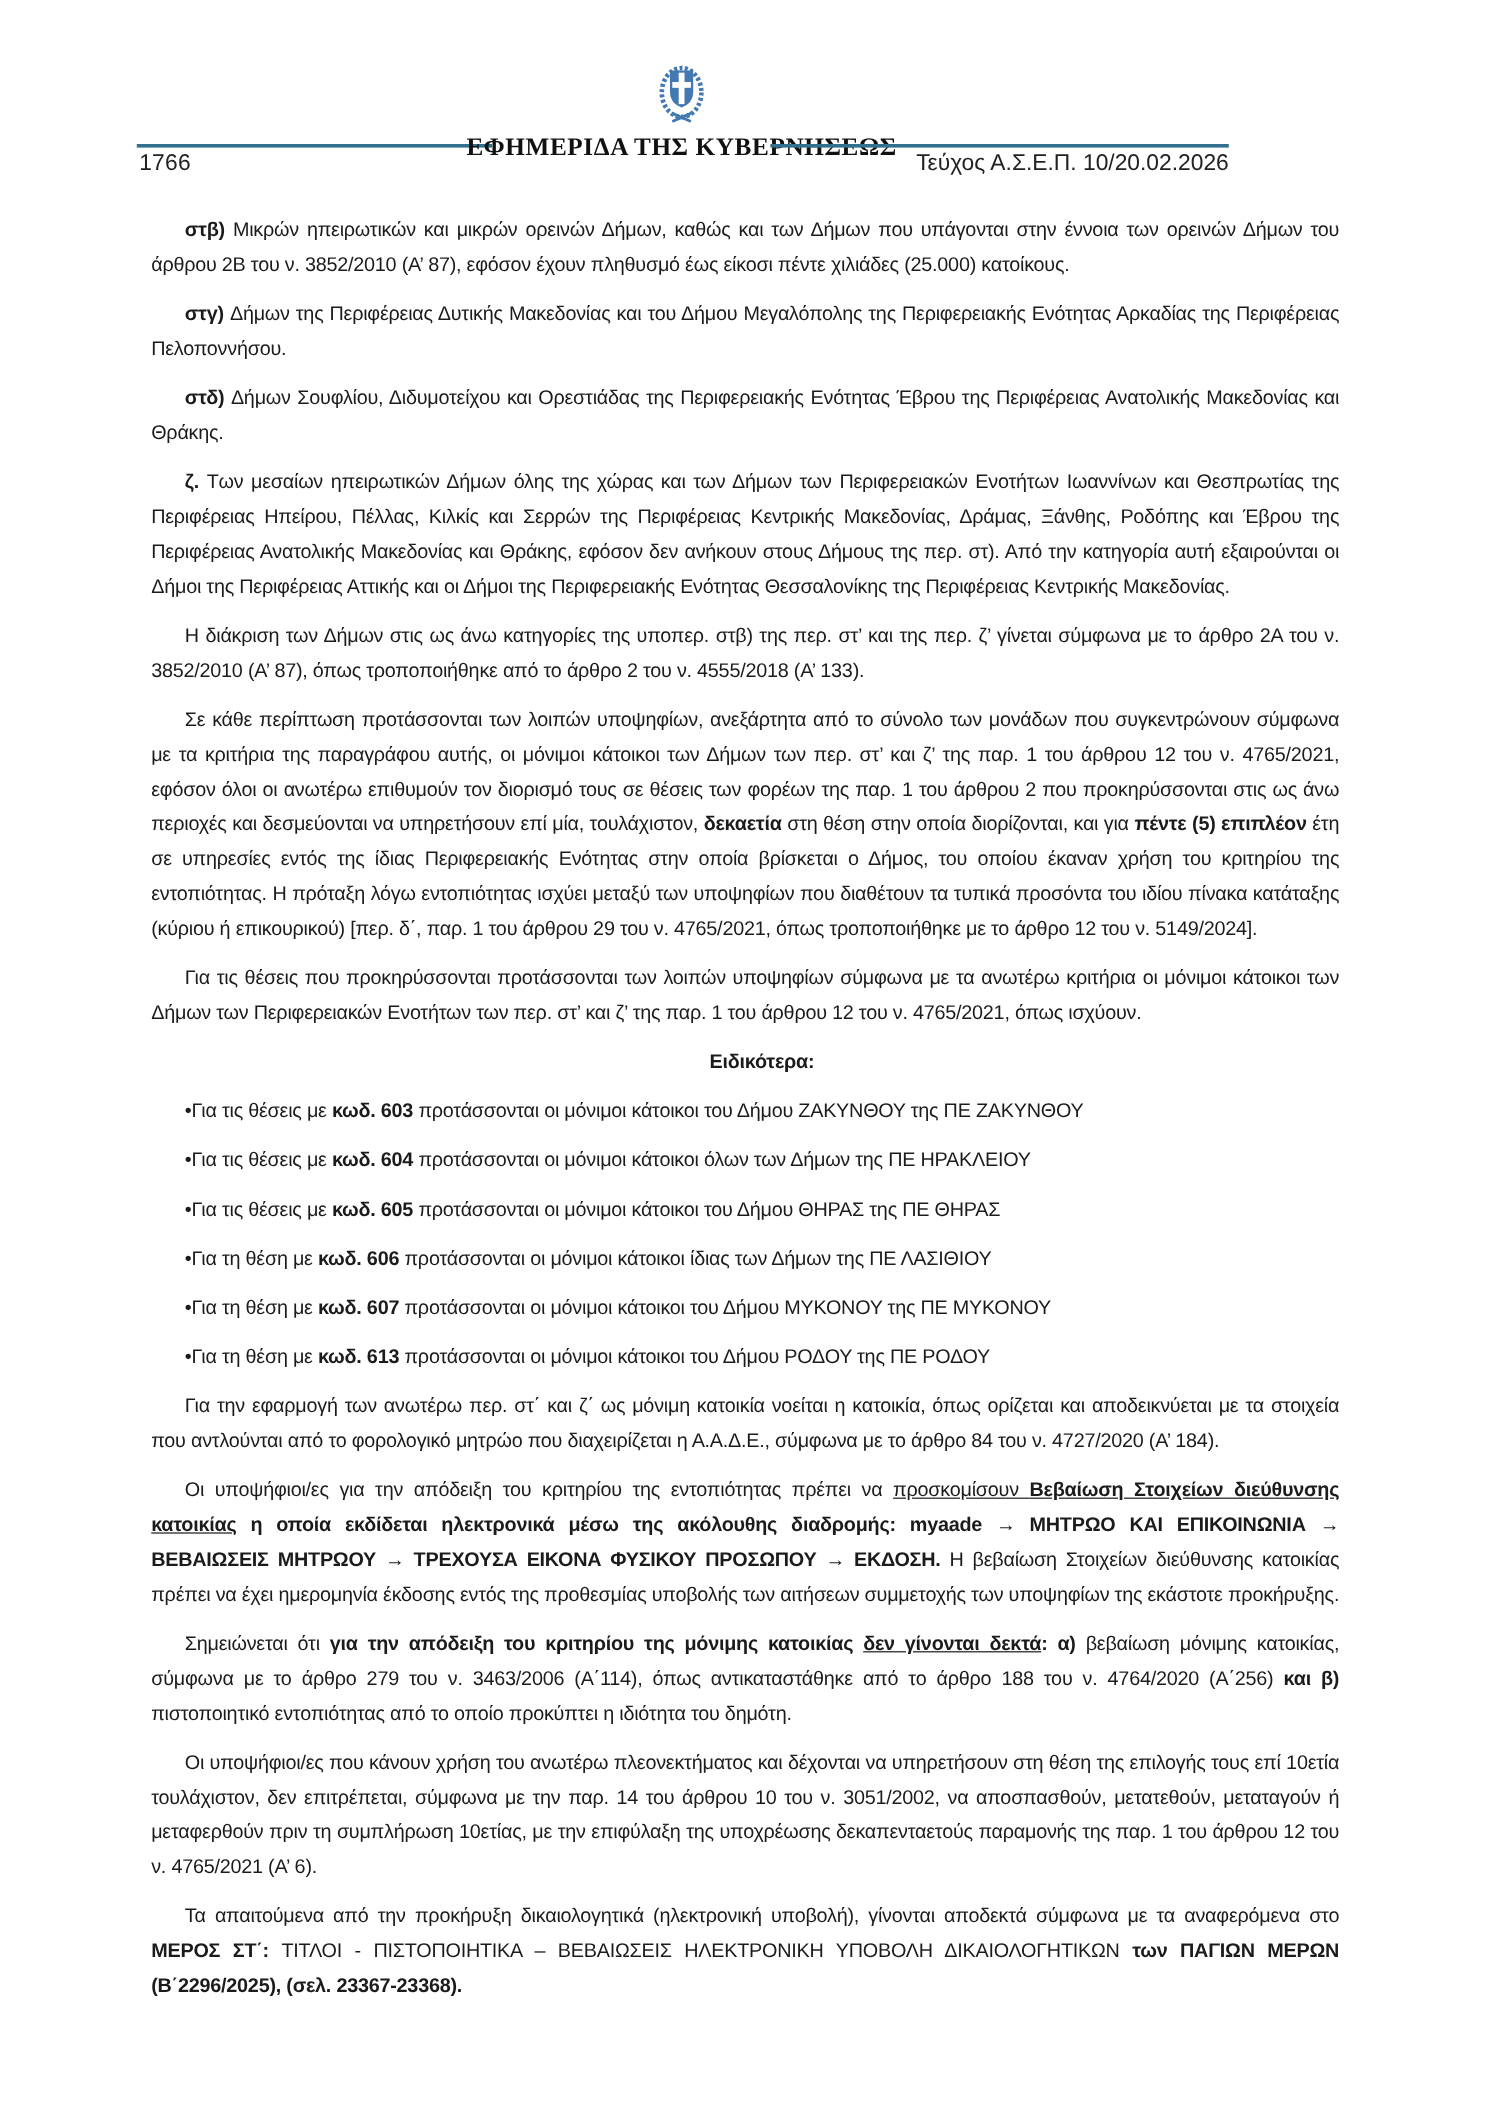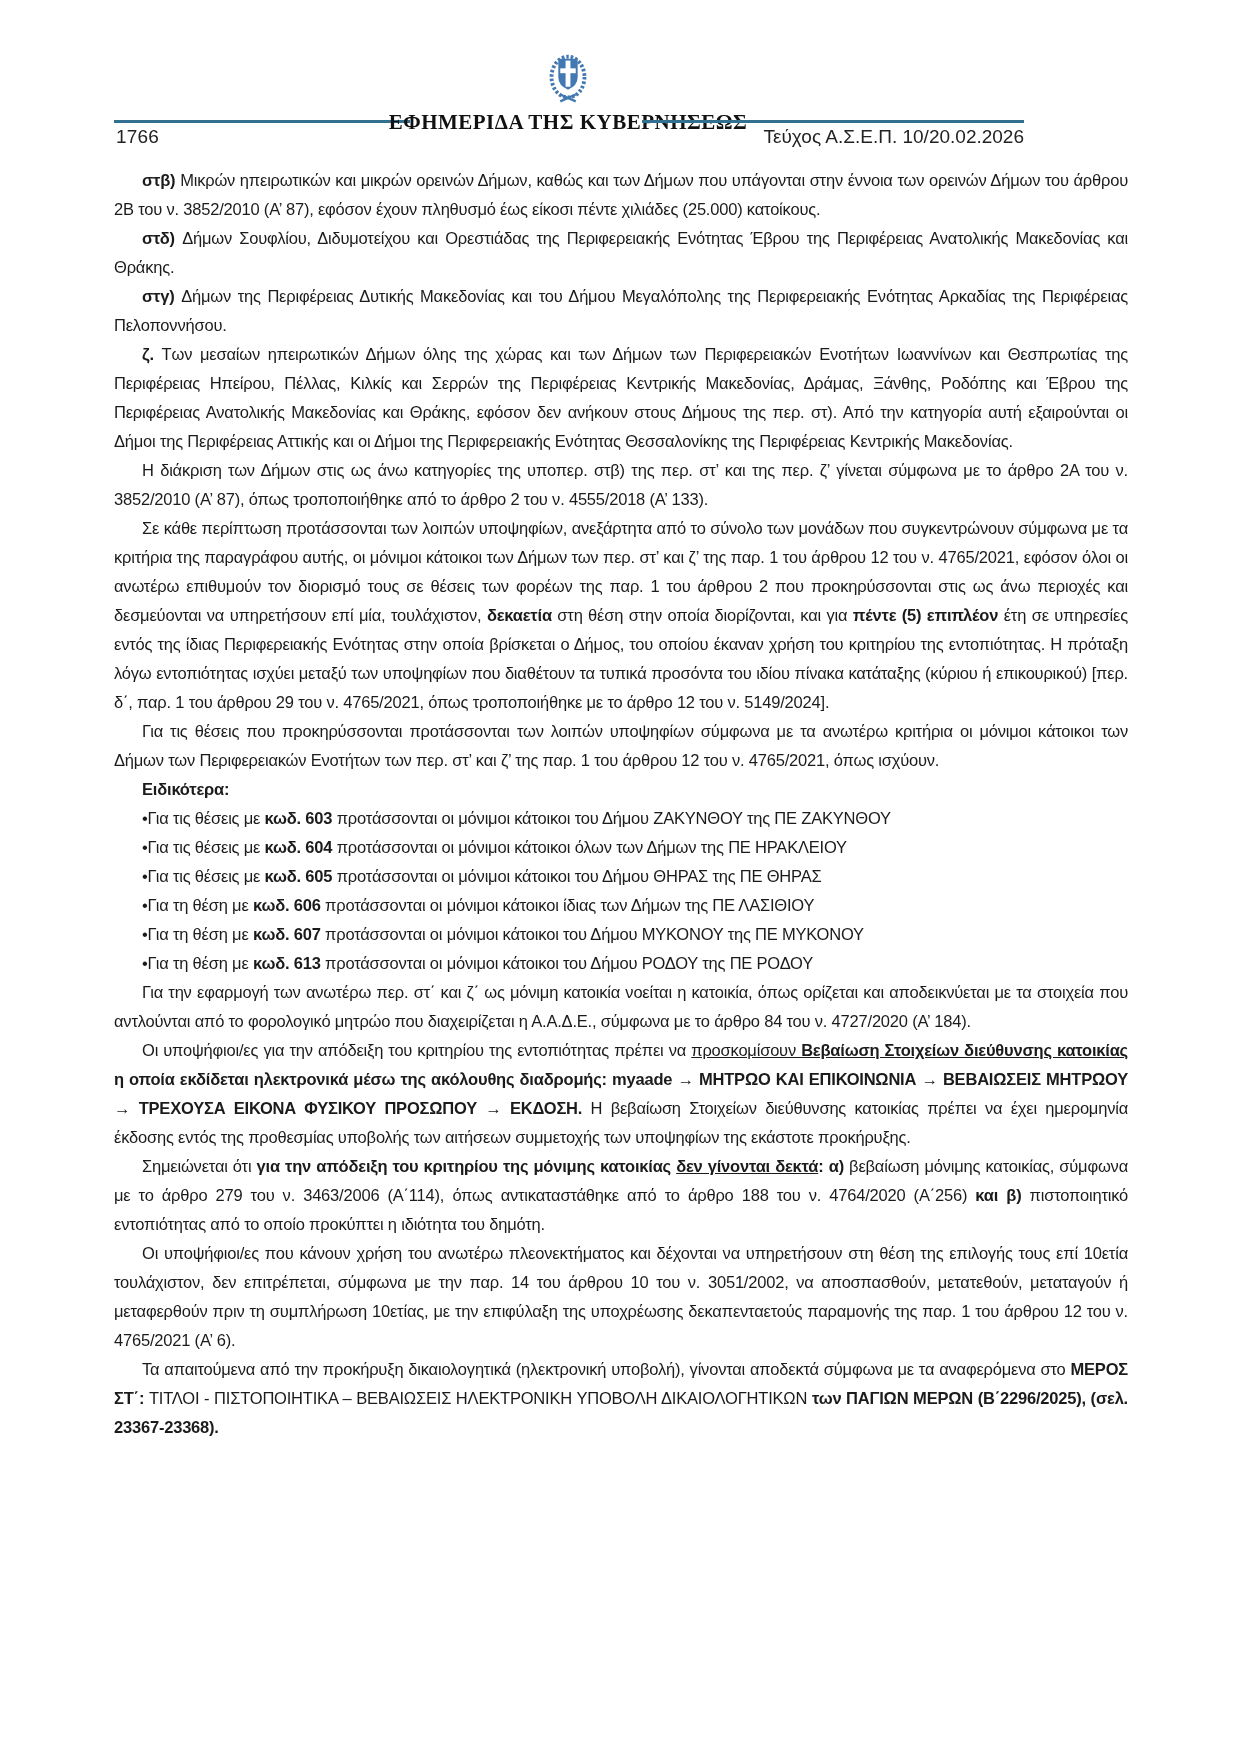--- a/index.html
+++ b/index.html
@@ -36,24 +36,24 @@
   }
   .issue{
     position:absolute;right:112px;top:126px;
     font-size:19px;color:#222;white-space:nowrap;margin-left:24px;
   }
   
   .doc-body{
     position:absolute;left:114px;top:166px;width:1014px;
     font-size:16.5px;line-height:29px;letter-spacing:-0.2px;
   }
-  .para{margin:0;text-align:justify;}
+  .para{margin:12px;text-align:justify;}
   .para.indent{text-indent:28px;}
   .para.bullet{padding-left:28px;text-indent:0;text-align:left;}
-  .para.heading{text-indent:28px;font-weight:700;text-align:left;}
+  .para.heading{text-indent:28px;font-weight:700;text-align:center;}
   .b{font-weight:700;}
   .u{text-decoration:underline;}
 </style>
 </head>
 <body>
 
 <div class="page">
 
   <div>
     <div class="rule rule-left"></div>
@@ -68,22 +68,22 @@
     </svg>
 
     <div class="masthead">ΕΦΗΜΕΡΙΔΑ ΤΗΣ ΚΥΒΕΡΝΗΣΕΩΣ</div>
 
     <div class="rule rule-right"></div>
     <div class="issue">Τεύχος Α.Σ.Ε.Π. 10/20.02.2026</div>
   </div>
 
   <div class="doc-body">
       <p class="para body indent"><span class="b">στβ) </span><span>Μικρών ηπειρωτικών και μικρών ορεινών Δήμων, καθώς και των Δήμων που υπάγονται στην έννοια των ορεινών Δήμων του άρθρου 2Β του ν. 3852/2010 (Α’ 87), εφόσον έχουν πληθυσμό έως είκοσι πέντε χιλιάδες (25.000) κατοίκους.</span></p>
+      <p class="para body indent"><span class="b">στγ) </span><span>Δήμων της Περιφέρειας Δυτικής Μακεδονίας και του Δήμου Μεγαλόπολης της Περιφερειακής Ενότητας Αρκαδίας της Περιφέρειας Πελοποννήσου.</span></p>
       <p class="para body indent"><span class="b">στδ) </span><span>Δήμων Σουφλίου, Διδυμοτείχου και Ορεστιάδας της Περιφερειακής Ενότητας Έβρου της Περιφέρειας Ανατολικής Μακεδονίας και Θράκης.</span></p>
-      <p class="para body indent"><span class="b">στγ) </span><span>Δήμων της Περιφέρειας Δυτικής Μακεδονίας και του Δήμου Μεγαλόπολης της Περιφερειακής Ενότητας Αρκαδίας της Περιφέρειας Πελοποννήσου.</span></p>
       <p class="para body indent"><span class="b">ζ. </span><span>Των μεσαίων ηπειρωτικών Δήμων όλης της χώρας και των Δήμων των Περιφερειακών Ενοτήτων Ιωαννίνων και Θεσπρωτίας της Περιφέρειας Ηπείρου, Πέλλας, Κιλκίς και Σερρών της Περιφέρειας Κεντρικής Μακεδονίας, Δράμας, Ξάνθης, Ροδόπης και Έβρου της Περιφέρειας Ανατολικής Μακεδονίας και Θράκης, εφόσον δεν ανήκουν στους Δήμους της περ. στ). Από την κατηγορία αυτή εξαιρούνται οι Δήμοι της Περιφέρειας Αττικής και οι Δήμοι της Περιφερειακής Ενότητας Θεσσαλονίκης της Περιφέρειας Κεντρικής Μακεδονίας.</span></p>
       <p class="para body indent"><span>Η διάκριση των Δήμων στις ως άνω κατηγορίες της υποπερ. στβ) της περ. στ’ και της περ. ζ’ γίνεται σύμφωνα με το άρθρο 2Α του ν. 3852/2010 (Α’ 87), όπως τροποποιήθηκε από το άρθρο 2 του ν. 4555/2018 (Α’ 133).</span></p>
       <p class="para body indent"><span>Σε κάθε περίπτωση προτάσσονται των λοιπών υποψηφίων, ανεξάρτητα από το σύνολο των μονάδων που συγκεντρώνουν σύμφωνα με τα κριτήρια της παραγράφου αυτής, οι μόνιμοι κάτοικοι των Δήμων των περ. στ’ και ζ’ της παρ. 1 του άρθρου 12 του ν. 4765/2021, εφόσον όλοι οι ανωτέρω επιθυμούν τον διορισμό τους σε θέσεις των φορέων της παρ. 1 του άρθρου 2 που προκηρύσσονται στις ως άνω περιοχές και δεσμεύονται να υπηρετήσουν επί μία, τουλάχιστον, </span><span class="b">δεκαετία</span><span> στη θέση στην οποία διορίζονται, και για </span><span class="b">πέντε (5) επιπλέον</span><span> έτη σε υπηρεσίες εντός της ίδιας Περιφερειακής Ενότητας στην οποία βρίσκεται ο Δήμος, του οποίου έκαναν χρήση του κριτηρίου της εντοπιότητας. Η πρόταξη λόγω εντοπιότητας ισχύει μεταξύ των υποψηφίων που διαθέτουν τα τυπικά προσόντα του ιδίου πίνακα κατάταξης (κύριου ή επικουρικού) [περ. δ΄, παρ. 1 του άρθρου 29 του ν. 4765/2021, όπως τροποποιήθηκε με το άρθρο 12 του ν. 5149/2024].</span></p>
       <p class="para body indent"><span>Για τις θέσεις που προκηρύσσονται προτάσσονται των λοιπών υποψηφίων σύμφωνα με τα ανωτέρω κριτήρια οι μόνιμοι κάτοικοι των Δήμων των Περιφερειακών Ενοτήτων των περ. στ’ και ζ’ της παρ. 1 του άρθρου 12 του ν. 4765/2021, όπως ισχύουν.</span></p>
       <p class="para heading"><span class="b">Ειδικότερα:</span></p>
       <p class="para bullet"><span>•Για τις θέσεις με </span><span class="b">κωδ. 603</span><span> προτάσσονται οι μόνιμοι κάτοικοι του Δήμου ΖΑΚΥΝΘΟΥ της ΠΕ ΖΑΚΥΝΘΟΥ</span></p>
       <p class="para bullet"><span>•Για τις θέσεις με </span><span class="b">κωδ. 604</span><span> προτάσσονται οι μόνιμοι κάτοικοι όλων των Δήμων της ΠΕ ΗΡΑΚΛΕΙΟΥ</span></p>
       <p class="para bullet"><span>•Για τις θέσεις με </span><span class="b">κωδ. 605</span><span> προτάσσονται οι μόνιμοι κάτοικοι του Δήμου ΘΗΡΑΣ της ΠΕ ΘΗΡΑΣ</span></p>
       <p class="para bullet"><span>•Για τη θέση με </span><span class="b">κωδ. 606</span><span> προτάσσονται οι μόνιμοι κάτοικοι ίδιας των Δήμων της ΠΕ ΛΑΣΙΘΙΟΥ</span></p>
       <p class="para bullet"><span>•Για τη θέση με </span><span class="b">κωδ. 607</span><span> προτάσσονται οι μόνιμοι κάτοικοι του Δήμου ΜΥΚΟΝΟΥ της ΠΕ ΜΥΚΟΝΟΥ</span></p>

